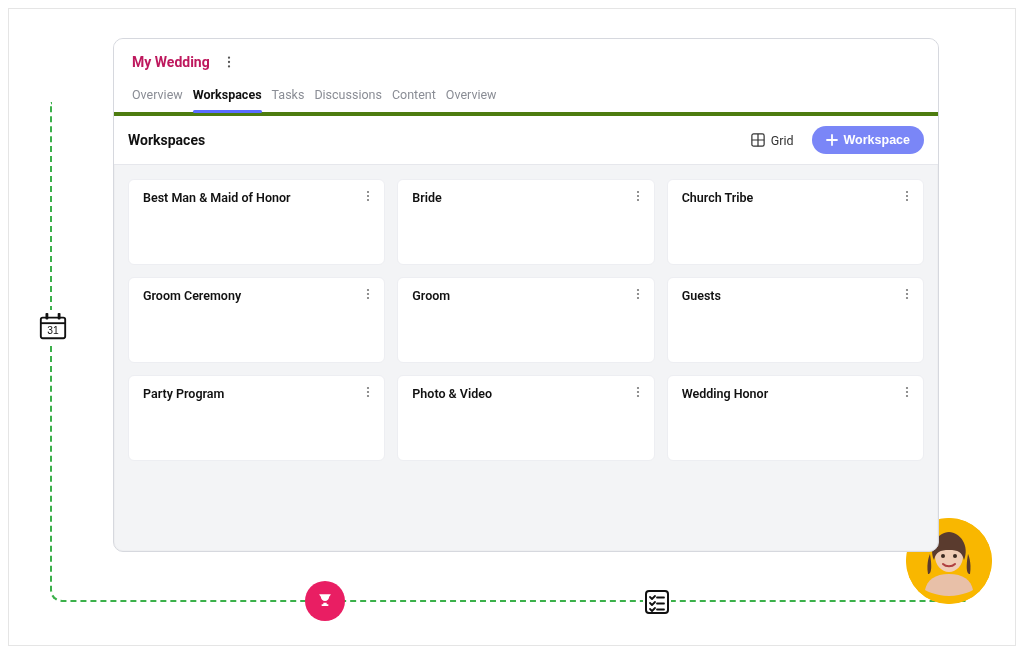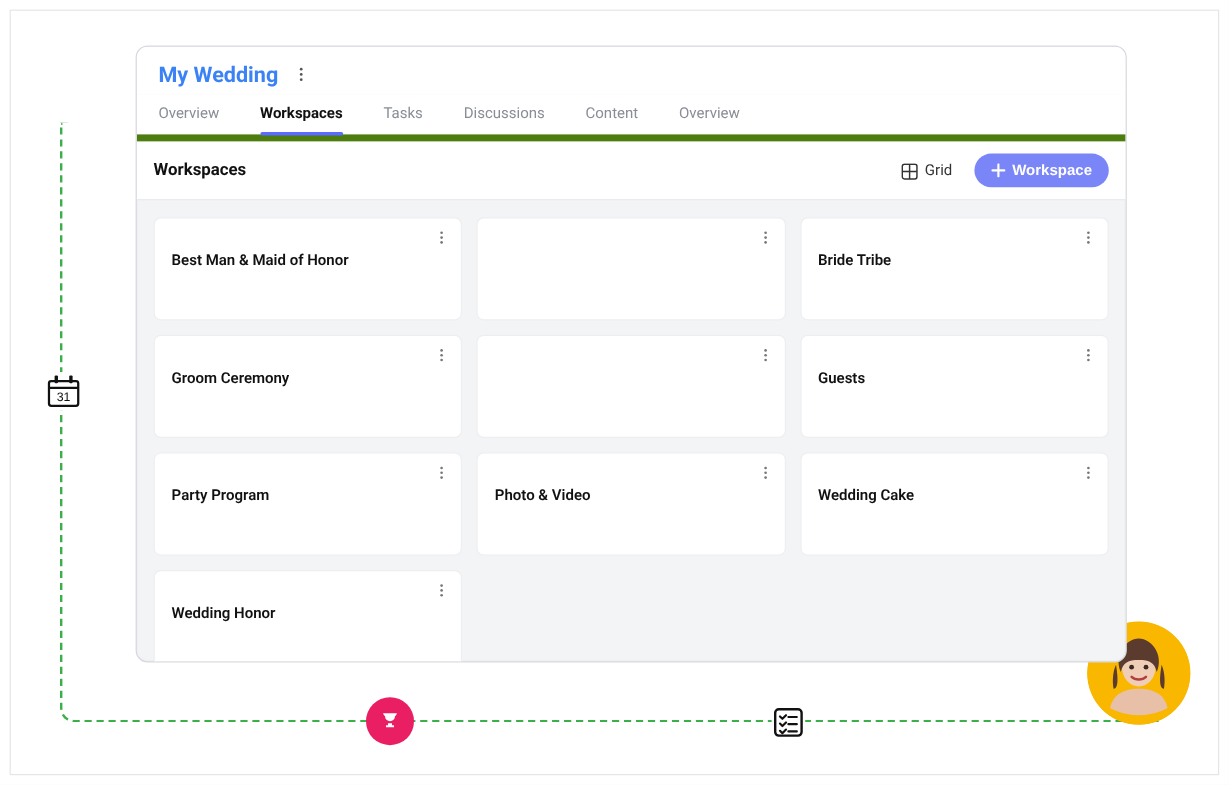--- a/index.html
+++ b/index.html
@@ -104,40 +104,40 @@
   }
   .app-header, .app-tabs, .app-toolbar {
     background: #fff;
   }
   .app-header {
     display: flex;
     align-items: center;
     padding: 12px 18px 6px 18px;
   }
   .app-title {
-    font-size: 18px;
+    font-size: 14px;
     font-weight: 700;
-    color: #3b82f6;
+    color: #be185d;
   }
   .more-dots {
     width: 22px; height: 22px;
     margin-left: 8px;
     display: flex;
     align-items: center;
     justify-content: center;
     cursor: pointer;
     color: #555;
   }
   .more-dots svg { width: 14px; height: 14px; }
 
   .app-tabs {
     display: flex;
-    gap: 34px;
+    gap: 10px;
     padding: 0 18px;
-    border-bottom: 6px solid #4d7c0f;
+    border-bottom: 4px solid #4d7c0f;
   }
   .tab {
     padding: 8px 0 10px 0;
     font-size: 12.5px;
     color: #8a8d95;
     cursor: pointer;
     position: relative;
   }
   .tab.active {
     color: #111;
@@ -159,21 +159,21 @@
     border-bottom: 1px solid #e6e7ec;
   }
   .section-title {
     font-size: 14px;
     font-weight: 700;
     color: #111;
   }
   .toolbar-spacer { flex: 1; }
   .view-toggle {
     display: flex;
-    align-items: flex-end;
+    align-items: center;
     gap: 6px;
     font-size: 12.5px;
     color: #333;
     padding: 5px 10px;
     border-radius: 6px;
     cursor: pointer;
   }
   .view-toggle svg { width: 14px; height: 14px; stroke: #333; }
   .add-btn {
     display: flex;
@@ -212,21 +212,20 @@
     width: 20px; height: 20px;
     display: flex; align-items: center; justify-content: center;
     color: #777;
     cursor: pointer;
   }
   .card .card-more svg { width: 12px; height: 12px; }
   .card .card-title {
     font-size: 12.5px;
     font-weight: 600;
     color: #111;
-    margin-top: 18px;
   }
 </style>
 </head>
 <body>
 
 <div class="outer-frame"></div>
 <div class="dashed-path"></div>
 
 <div class="calendar-icon">
   <svg viewBox="0 0 32 32" fill="none">
@@ -321,49 +320,51 @@
         <div class="card-title">Best Man &amp; Maid of Honor</div>
       </div>
       <div class="card">
         <div class="card-more">
           <svg viewBox="0 0 12 12">
             <circle cx="6" cy="2" r="1.1" fill="currentColor"></circle>
             <circle cx="6" cy="6" r="1.1" fill="currentColor"></circle>
             <circle cx="6" cy="10" r="1.1" fill="currentColor"></circle>
           </svg>
         </div>
-      </div>
-      <div class="card">
-        <div class="card-more">
-          <svg viewBox="0 0 12 12">
-            <circle cx="6" cy="2" r="1.1" fill="currentColor"></circle>
-            <circle cx="6" cy="6" r="1.1" fill="currentColor"></circle>
-            <circle cx="6" cy="10" r="1.1" fill="currentColor"></circle>
-          </svg>
-        </div>
-        <div class="card-title">Bride Tribe</div>
+        <div class="card-title">Bride</div>
+      </div>
+      <div class="card">
+        <div class="card-more">
+          <svg viewBox="0 0 12 12">
+            <circle cx="6" cy="2" r="1.1" fill="currentColor"></circle>
+            <circle cx="6" cy="6" r="1.1" fill="currentColor"></circle>
+            <circle cx="6" cy="10" r="1.1" fill="currentColor"></circle>
+          </svg>
+        </div>
+        <div class="card-title">Church Tribe</div>
       </div>
       <div class="card">
         <div class="card-more">
           <svg viewBox="0 0 12 12">
             <circle cx="6" cy="2" r="1.1" fill="currentColor"></circle>
             <circle cx="6" cy="6" r="1.1" fill="currentColor"></circle>
             <circle cx="6" cy="10" r="1.1" fill="currentColor"></circle>
           </svg>
         </div>
         <div class="card-title">Groom Ceremony</div>
       </div>
       <div class="card">
         <div class="card-more">
           <svg viewBox="0 0 12 12">
             <circle cx="6" cy="2" r="1.1" fill="currentColor"></circle>
             <circle cx="6" cy="6" r="1.1" fill="currentColor"></circle>
             <circle cx="6" cy="10" r="1.1" fill="currentColor"></circle>
           </svg>
         </div>
+        <div class="card-title">Groom</div>
       </div>
       <div class="card">
         <div class="card-more">
           <svg viewBox="0 0 12 12">
             <circle cx="6" cy="2" r="1.1" fill="currentColor"></circle>
             <circle cx="6" cy="6" r="1.1" fill="currentColor"></circle>
             <circle cx="6" cy="10" r="1.1" fill="currentColor"></circle>
           </svg>
         </div>
         <div class="card-title">Guests</div>
@@ -389,27 +390,17 @@
         <div class="card-title">Photo &amp; Video</div>
       </div>
       <div class="card">
         <div class="card-more">
           <svg viewBox="0 0 12 12">
             <circle cx="6" cy="2" r="1.1" fill="currentColor"></circle>
             <circle cx="6" cy="6" r="1.1" fill="currentColor"></circle>
             <circle cx="6" cy="10" r="1.1" fill="currentColor"></circle>
           </svg>
         </div>
-        <div class="card-title">Wedding Cake</div>
-      </div>
-      <div class="card">
-        <div class="card-more">
-          <svg viewBox="0 0 12 12">
-            <circle cx="6" cy="2" r="1.1" fill="currentColor"></circle>
-            <circle cx="6" cy="6" r="1.1" fill="currentColor"></circle>
-            <circle cx="6" cy="10" r="1.1" fill="currentColor"></circle>
-          </svg>
-        </div>
         <div class="card-title">Wedding Honor</div>
       </div>
     </div>
 
 </div>
 
 </body></html>

